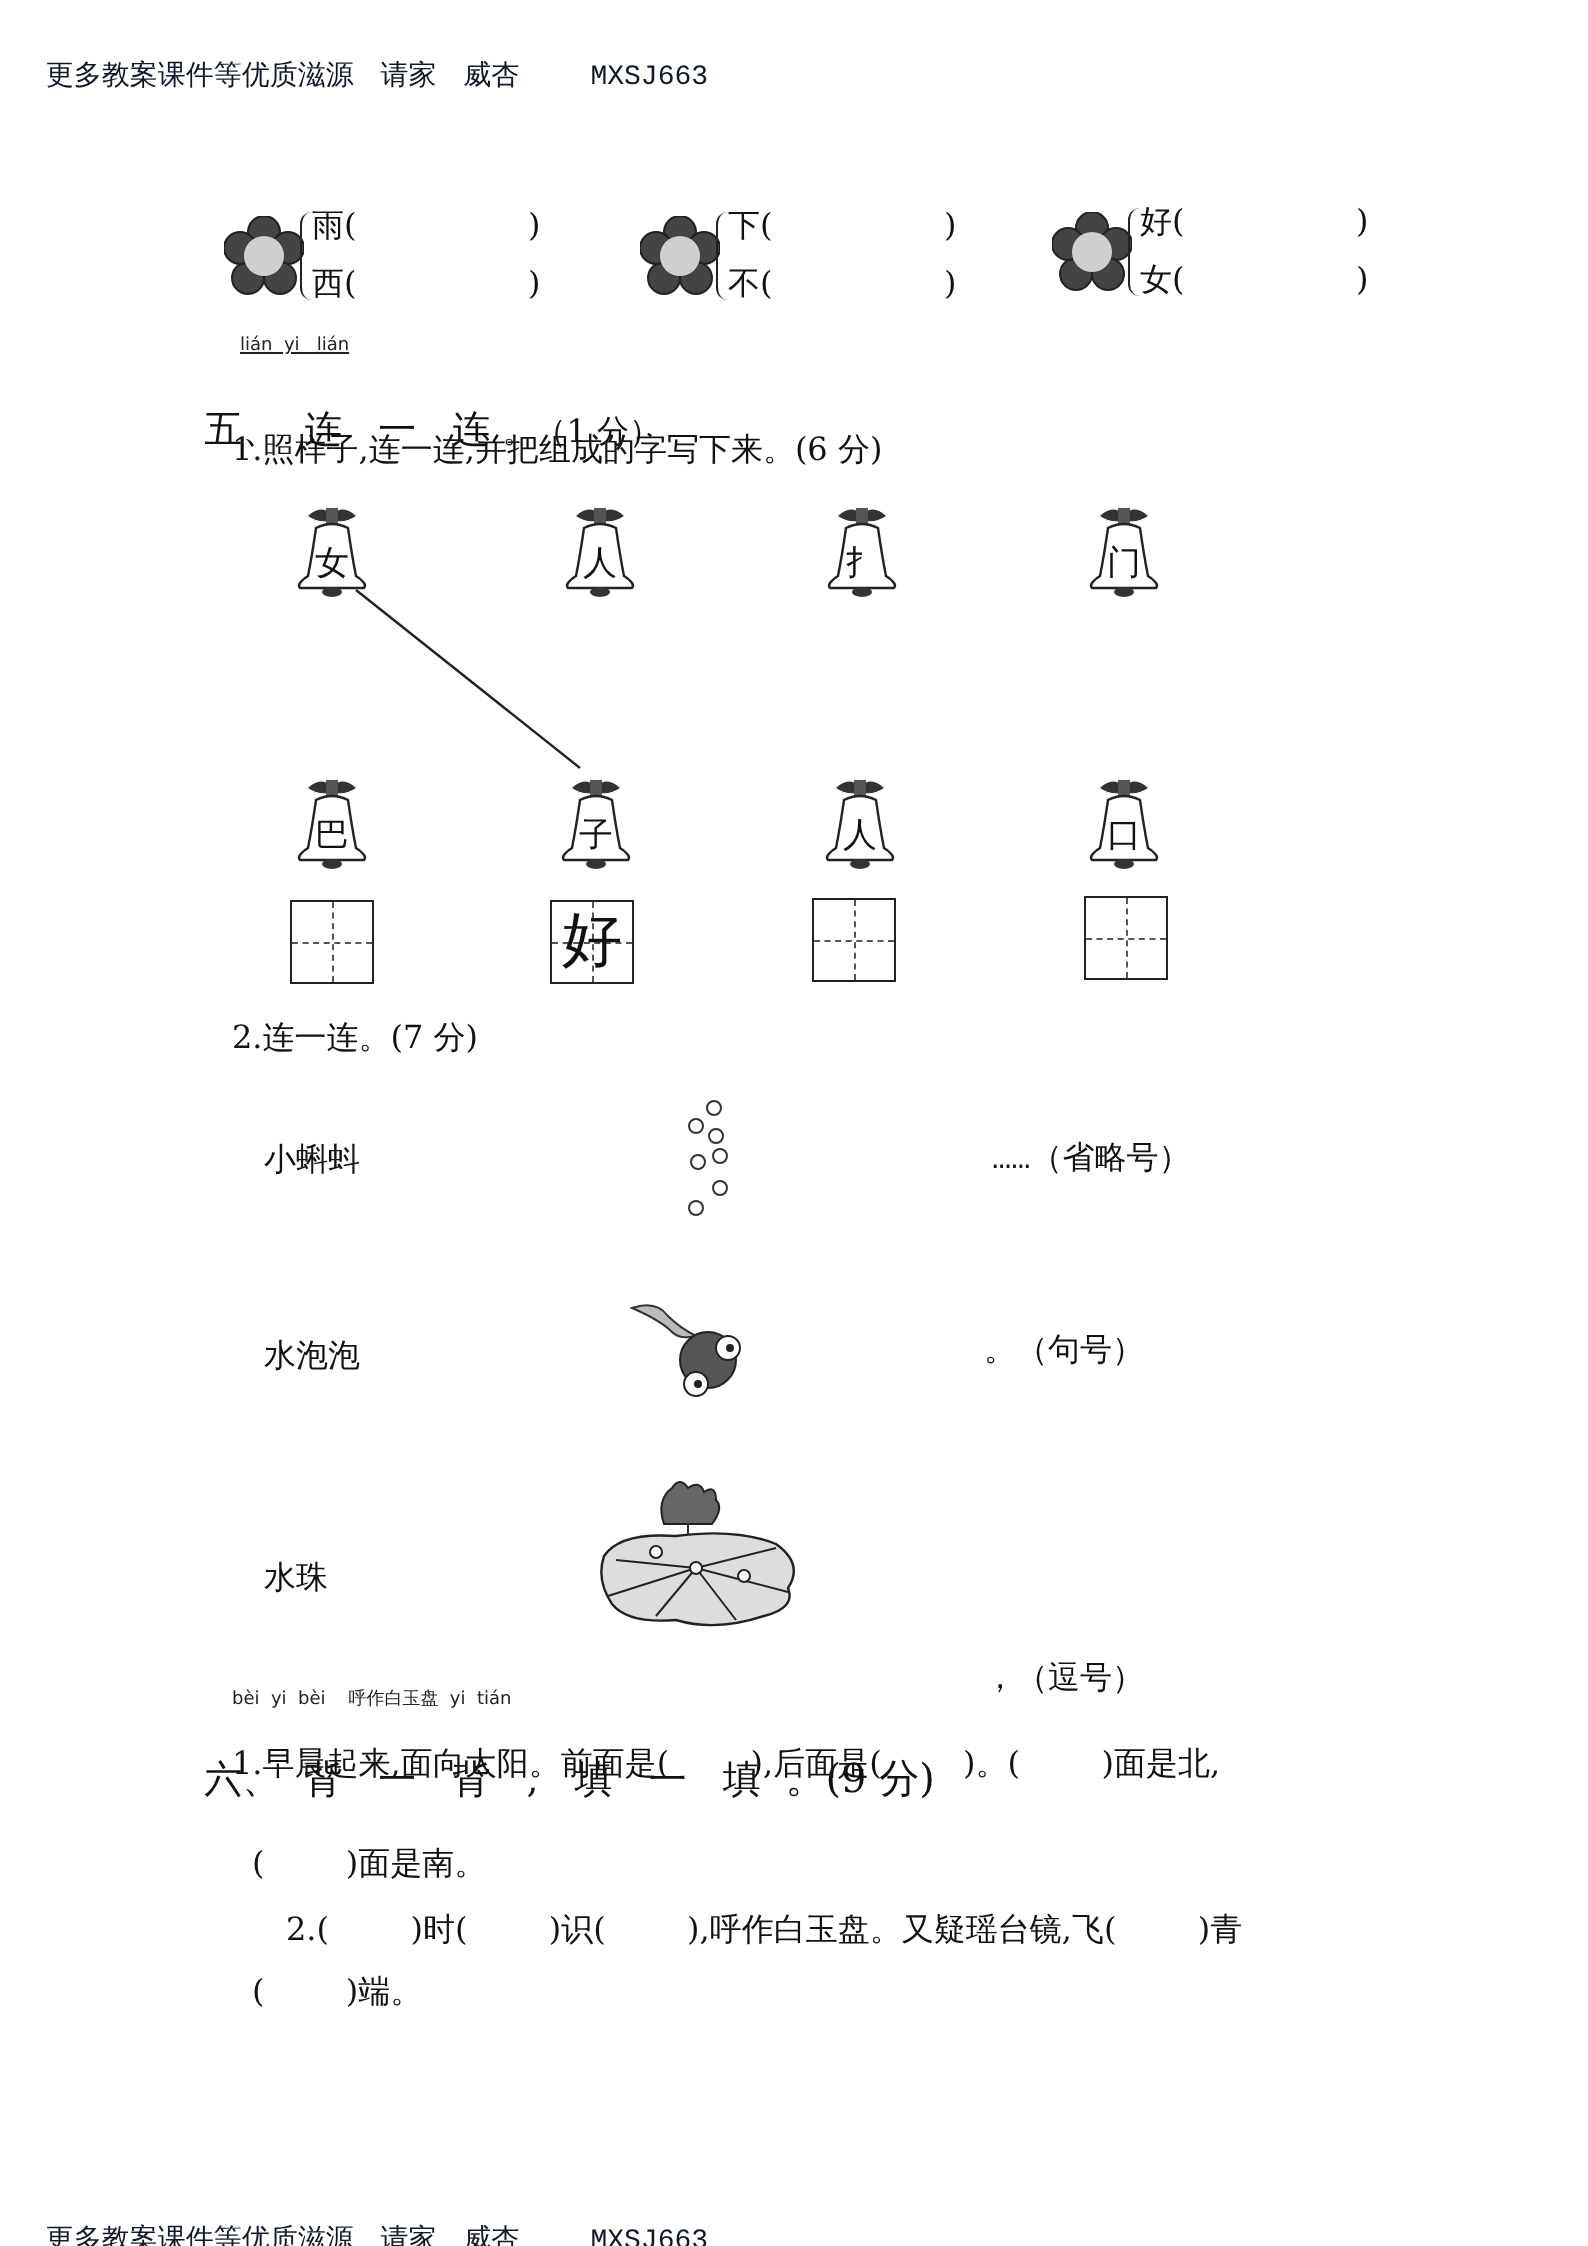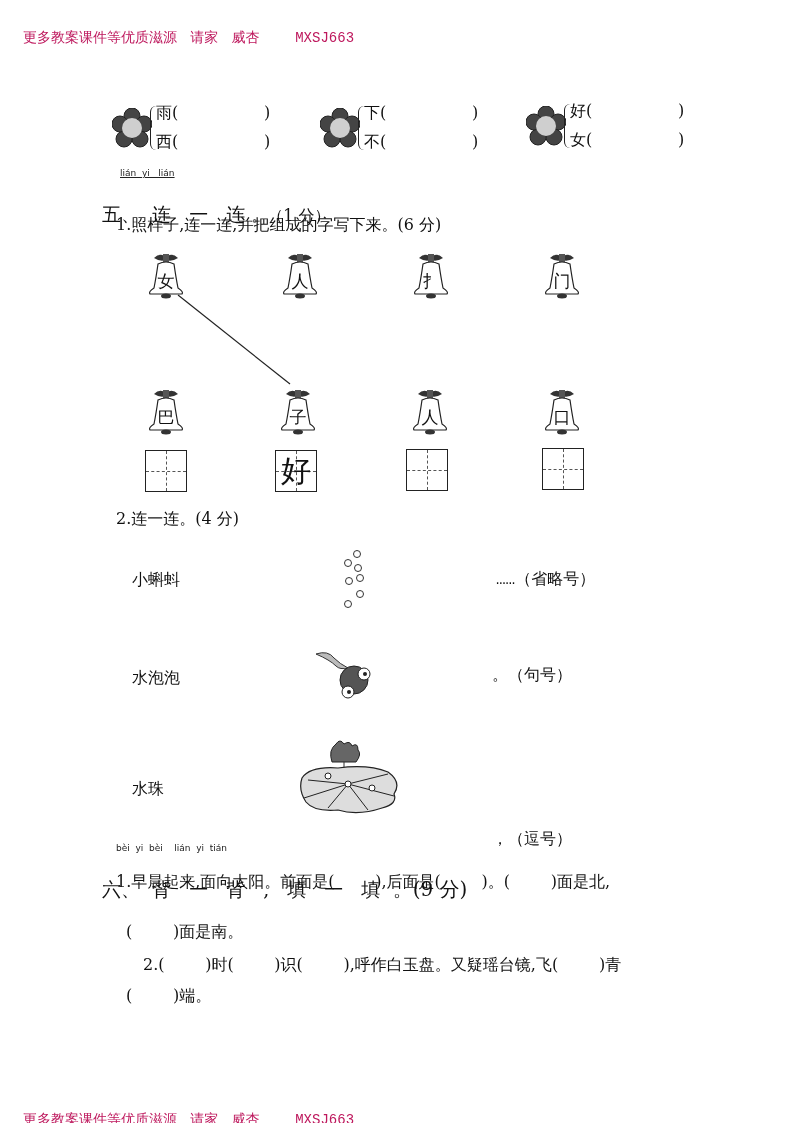--- a/index.html
+++ b/index.html
@@ -1,19 +1,19 @@
 <!DOCTYPE html>
 <html><head>
 <meta charset="utf-8">
 <style>
   html, body { margin: 0; padding: 0; background: #ffffff; }
   body { width: 794px; height: 1123px; position: relative; overflow: hidden;
          font-family: "DejaVu Serif", "Liberation Serif", serif; color: #111; }
   .abs { position: absolute; }
-  .hdr { font-size: 14px; color: #be185d; white-space: pre; text-align: right; }
+  .hdr { font-size: 14px; color: #0f172a; white-space: pre; text-align: right; }
   .hdr .code { font-family: "Liberation Mono", "DejaVu Sans Mono", monospace; font-size: 14px; }
   .txt { font-size: 16px; white-space: pre; }
   .sans { font-family: Liberation Mono, monospace; }
   .pinyin { font-family: "DejaVu Sans", "Liberation Sans", sans-serif; font-size: 9px; color: #222; white-space: pre; }
   .section-title { font-size: 19px; white-space: pre; }
   .section-title .sp { letter-spacing: 6px; margin-left: 12px; }
   .flower-group { width: 190px; height: 56px; }
   .brace { position: absolute; left: 38px; top: 6px; width: 6px; height: 44px;
            border-left: 1.5px solid #222; border-radius: 6px 0 0 6px; }
   .frow { position: absolute; left: 44px; font-size: 16px; white-space: pre; }
@@ -181,21 +181,21 @@
   <div class="h"></div>
     <div class="v"></div>
     <span class="ch"></span>
 </div>
 <div class="abs grid-box" style="left:542px; top:448px;">
   <div class="h"></div>
     <div class="v"></div>
     <span class="ch"></span>
 </div>
 
-<div class="abs txt" style="left:116px; top:509px;">2.连一连。(4 分)</div>
+<div class="abs txt" style="left:116px; top:509px;">2.连一连。(7 分)</div>
 
 <div class="abs txt sans" style="left:132px; top:570px;">小蝌蚪</div>
 <div class="abs txt sans" style="left:132px; top:668px;">水泡泡</div>
 <div class="abs txt sans" style="left:132px; top:779px;">水珠</div>
 
 <div class="abs" style="left:340px; top:550px; width:30px; height:62px;">
   <div class="abs bubble" style="left:13px; top:0px;"></div>
   <div class="abs bubble" style="left:4px; top:9px;"></div>
   <div class="abs bubble" style="left:14px; top:14px;"></div>
   <div class="abs bubble" style="left:5px; top:27px;"></div>
@@ -229,21 +229,21 @@
   </g>
   <circle cx="50" cy="46" r="3" fill="#fff" stroke="#222"></circle>
   <circle cx="30" cy="38" r="3" fill="#fff" stroke="#222"></circle>
   <circle cx="74" cy="50" r="3" fill="#fff" stroke="#222"></circle>
 </svg>
 
 <div class="abs txt sans" style="left:496px; top:569px;">……（省略号）</div>
 <div class="abs txt sans" style="left:492px; top:665px;">。（句号）</div>
 <div class="abs txt sans" style="left:492px; top:783px;margin-top:46px;">，（逗号）</div>
 
-<div class="abs pinyin" style="left:116px; top:843px;">bèi  yi  bèi    lián  yi  tián</div>
+<div class="abs pinyin" style="left:116px; top:843px;">bèi  yi  bèi    呼作白玉盘  yi  tián</div>
 <div class="abs section-title" style="left:90px; top:854px;">
   <span>六、</span><span class="sp">背 一 背 , 填 一 填</span><span style="font-size:20px;"> 。(9 分)</span>
 </div>
 <div class="abs txt" style="left:116px; top:848px;margin-top:24px;">1.早晨起来,面向太阳。前面是(        ),后面是(        )。(        )面是北,</div>
 <div class="abs txt" style="left:126px; top:922px;">(        )面是南。</div>
 <div class="abs txt" style="left:116px; top:955px;margin-left:27px;">2.(        )时(        )识(        ),呼作白玉盘。又疑瑶台镜,飞(        )青</div>
 <div class="abs txt" style="left:126px; top:986px;">(        )端。</div>
 
 <div class="abs hdr" style="left:14px; top:1095px;">
   <span>更多教案课件等优质滋源   请家   威杏</span><span>        </span><span class="code">MXSJ663</span>

